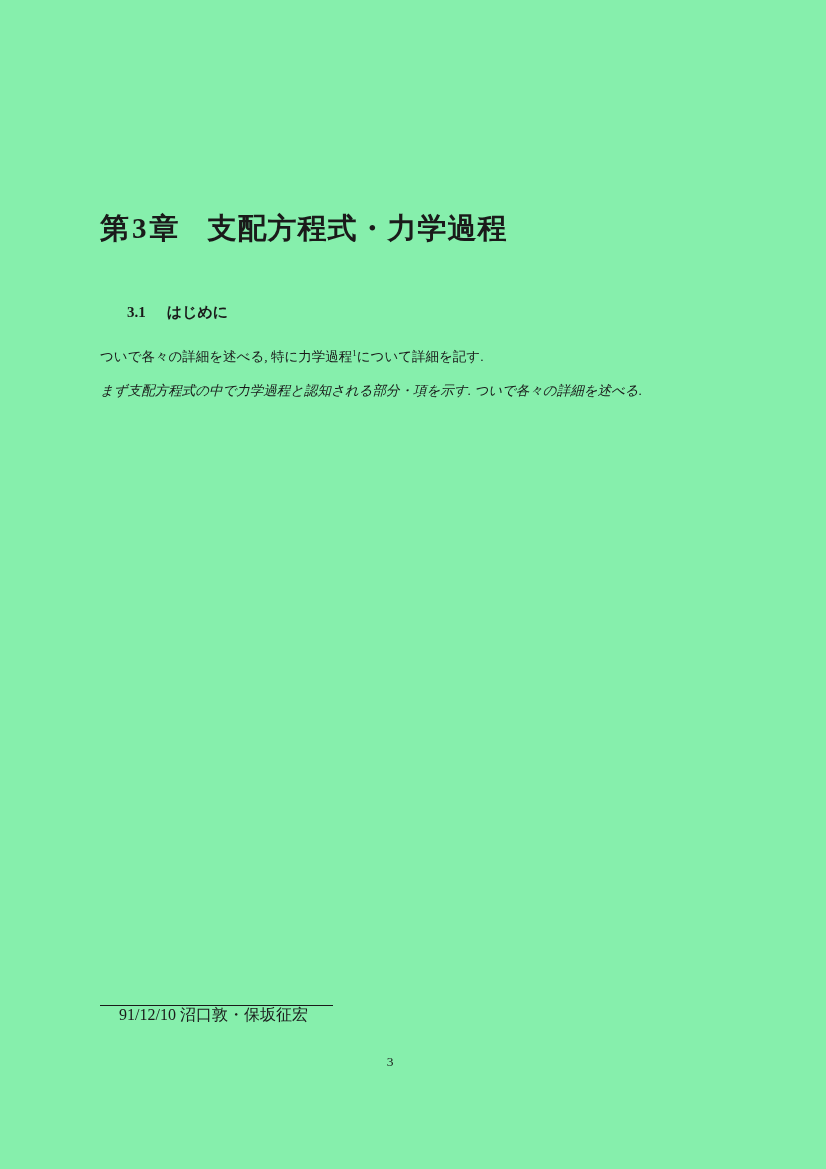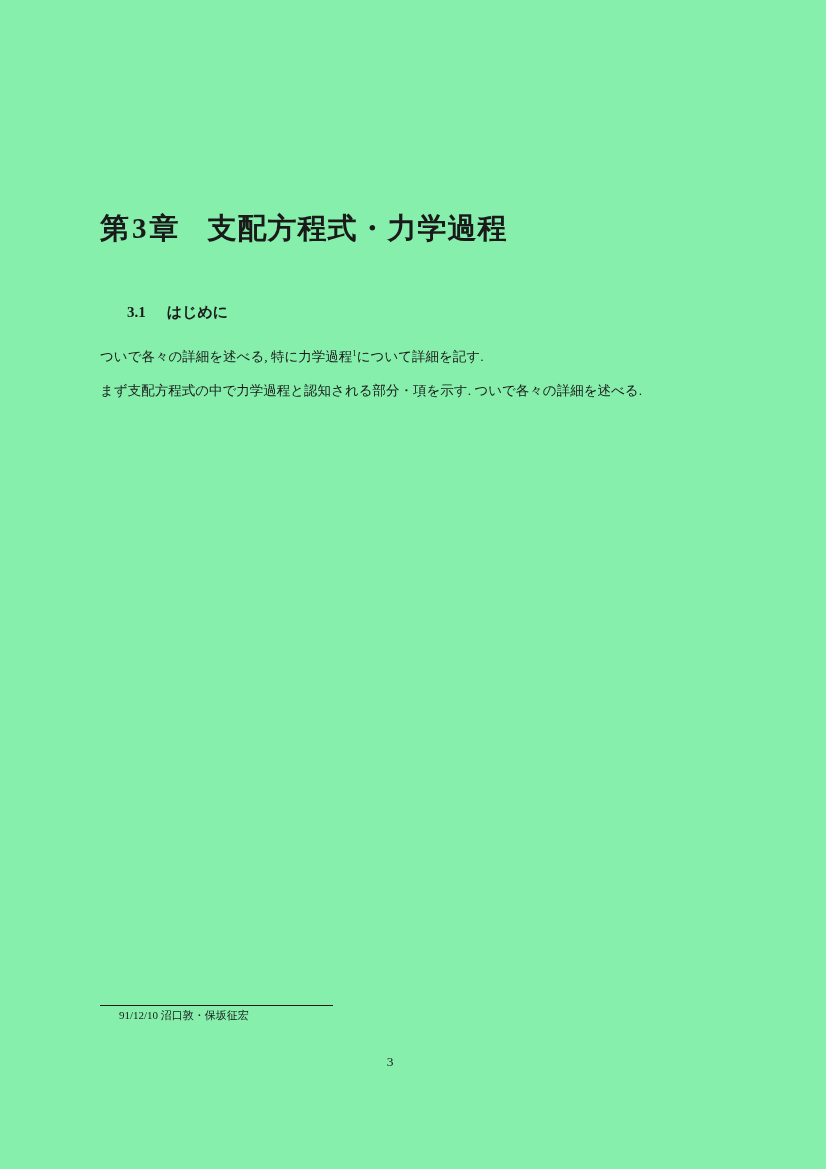--- a/index.html
+++ b/index.html
@@ -51,41 +51,41 @@
   }
   .body-par {
     position: absolute;
     left: 100px;
     width: 630px;
     font-size: 13.5px;
     line-height: 17px;
     white-space: nowrap;
   }
   .par-1 { top: 334px; }
-  .par-2 { top: 368px; }
+  .par-2 { top: 368px; font-style: italic; }
   sup.fnmark {
     font-size: 9px;
     line-height: 0;
     vertical-align: super;
   }
   .footnote-rule {
     position: absolute;
     left: 100px;
     top: 1005px;
     width: 233px;
     height: 0;
     border: none;
     border-top: 1px solid #1a1a1a;
     margin: 0;
   }
   .footnote-attribution {
     position: absolute;
     left: 119px;
     top: 1008px;
-    font-size: 11px;
+    font-size: 16px;
     line-height: 14px;
     white-space: nowrap;
   }
   .footnote-item {
     position: absolute;
     left: 106px;
     top: 1021px;
     font-size: 11px;
     line-height: 14px;
     white-space: nowrap;

